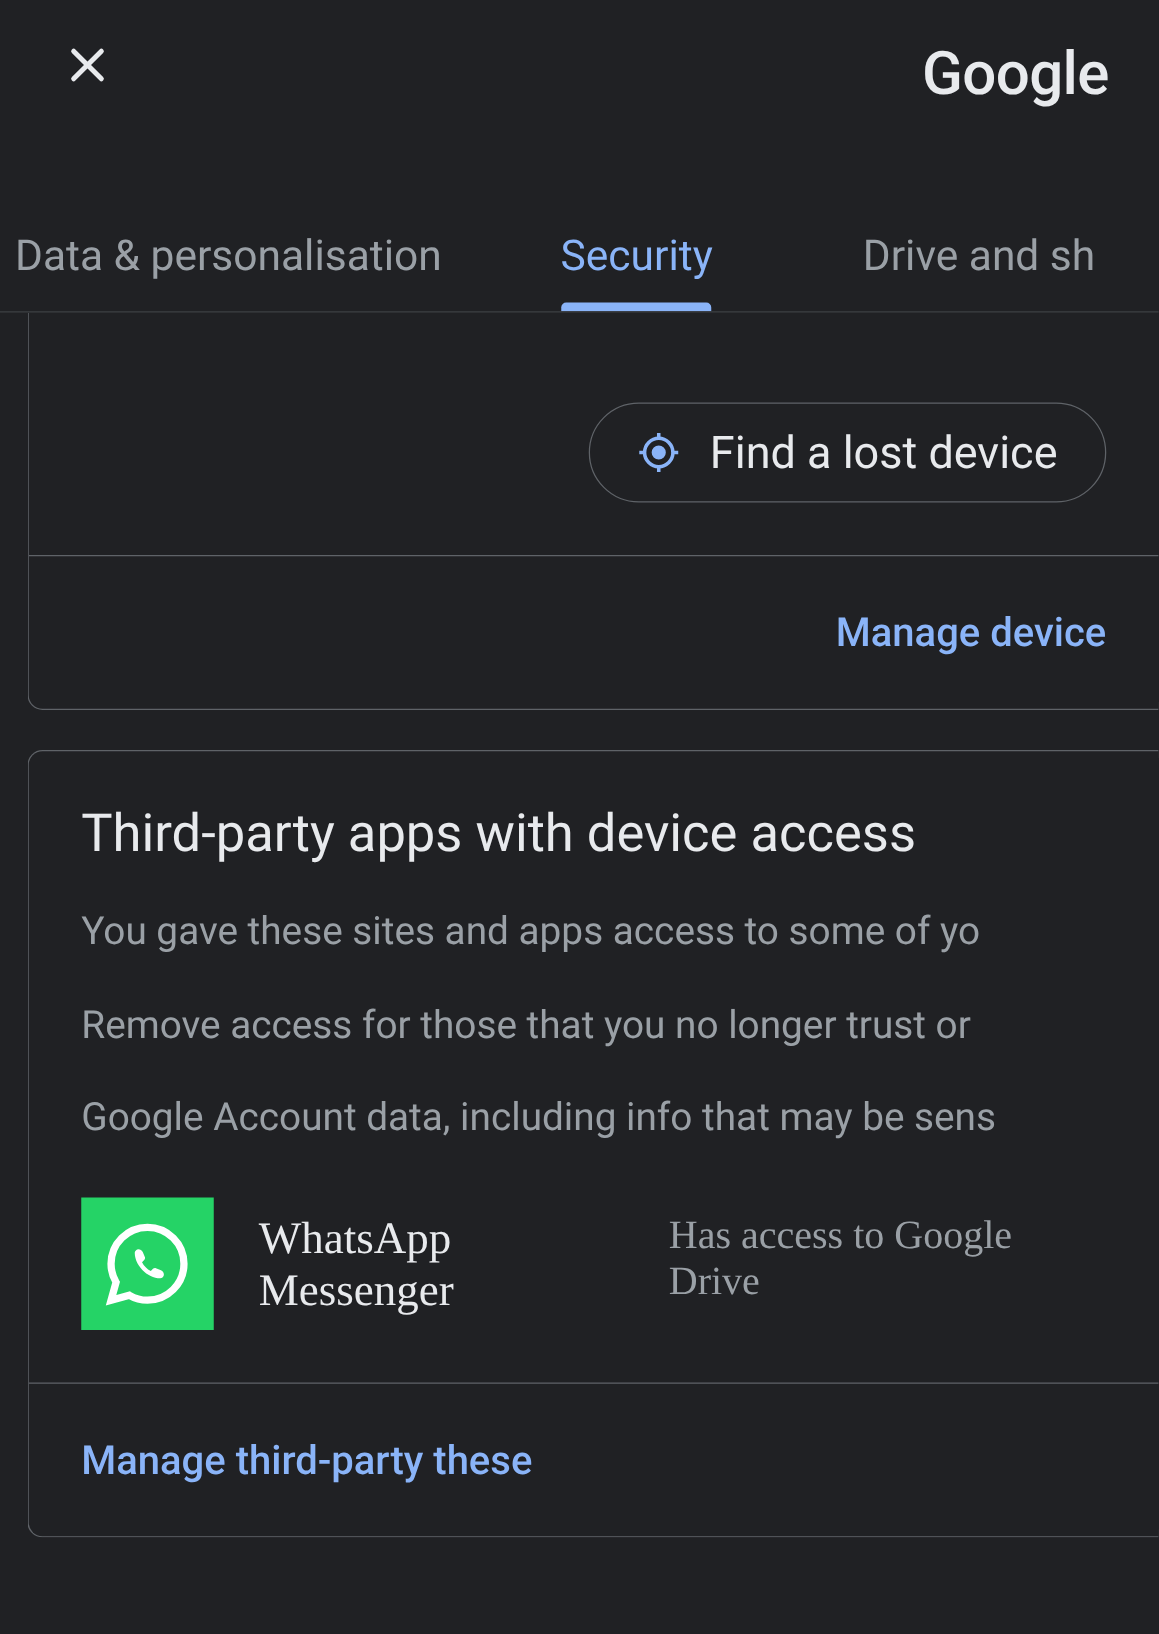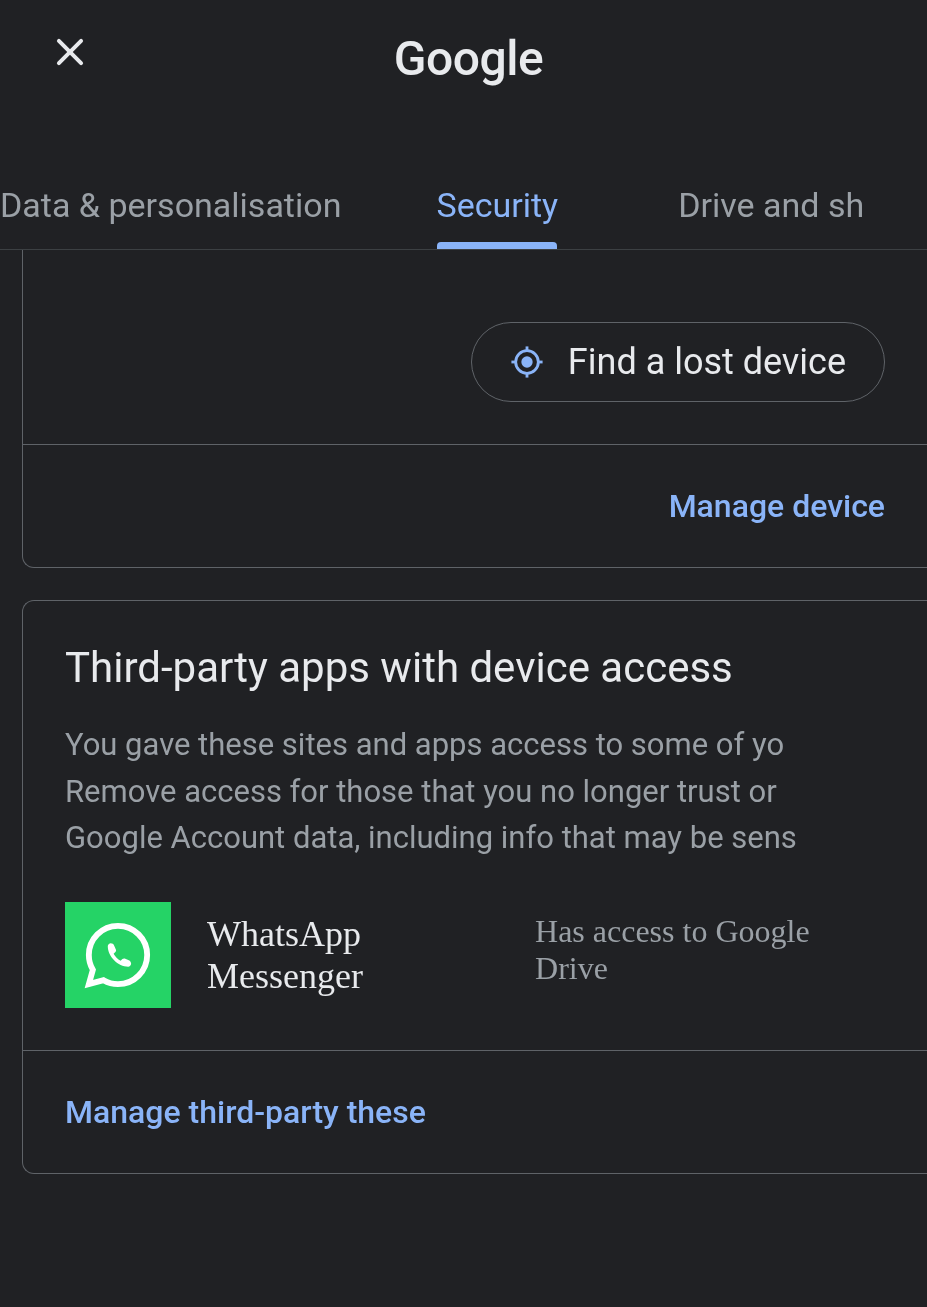--- a/index.html
+++ b/index.html
@@ -29,38 +29,38 @@
       width: 40px;
       height: 40px;
       display: flex;
       align-items: center;
       justify-content: center;
     }
     .title-container {
       flex: 1;
       text-align: center;
       display: flex;
-      justify-content: center;
+      justify-content: flex-end;
       gap: 10px;
       align-items: baseline;
     }
     .title-bold {
       font-size: 48px;
       font-weight: 500;
       color: #e8eaed;
       letter-spacing: -0.5px;
     }
     .title-light {
       font-size: 44px;
       font-weight: 300;
       color: #e8eaed;
     }
     .tabs {
       display: flex;
-      padding: 60px 0 0 0;
+      padding: 60px 0 0 12px;
       border-bottom: 1px solid #3c4043;
       overflow: hidden;
     }
     .tab {
       padding: 18px 35px 24px 0px;
       font-size: 34px;
       font-weight: 400;
       cursor: pointer;
       position: relative;
       white-space: nowrap;
@@ -145,20 +145,21 @@
       color: #e8eaed;
       margin-bottom: 30px;
     }
     .section-desc {
       font-size: 31px;
       font-weight: 400;
       color: #9aa0a6;
       line-height: 1.5;
       white-space: nowrap;
       overflow: hidden;
+      margin-top: 28px;
     }
     .app-row {
       display: flex;
       align-items: center;
       gap: 36px;
       margin-top: 40px;
     }
     .app-icon {
       width: 106px;
       height: 106px;

